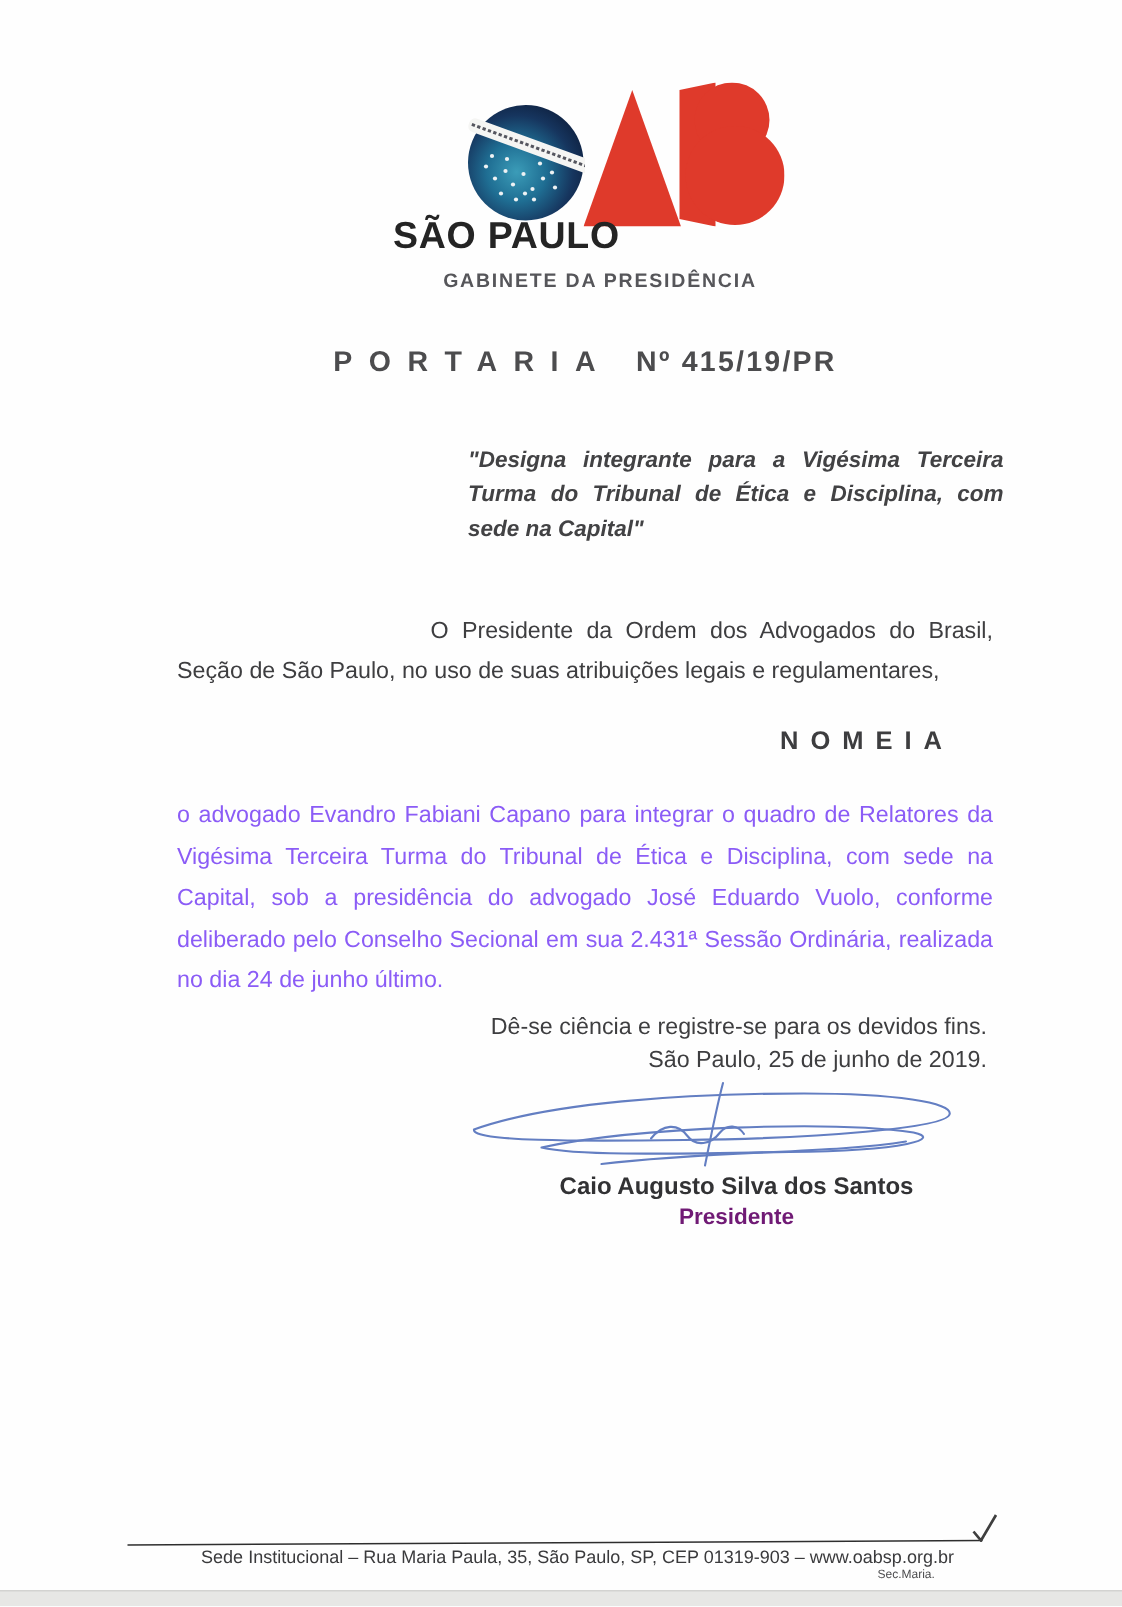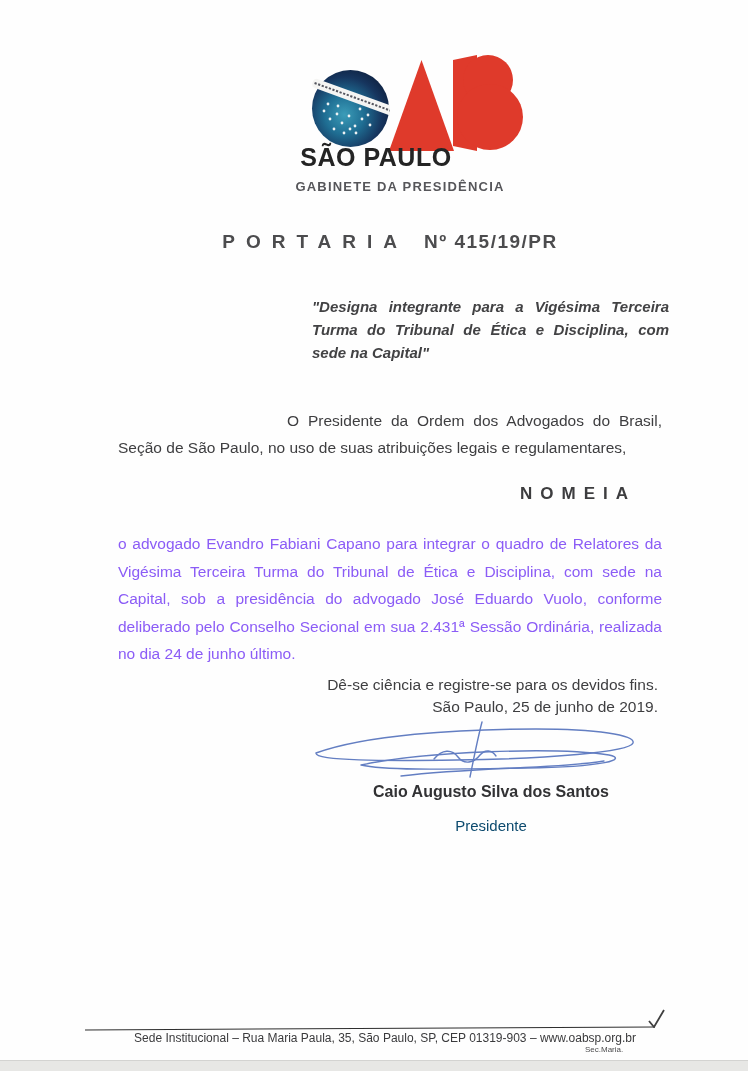--- a/index.html
+++ b/index.html
@@ -13,21 +13,20 @@
     color:#3e3e40;
   }
   .abs{position:absolute;}
 
   
   .globe{left:311px;top:69px;width:79px;height:79px;}
   .letter-a{left:389px;top:60px;width:65px;height:91px;}
   .letter-b{left:451px;top:55px;width:72px;height:96px;}
   .city{
     left:262px;top:143px;width:228px;
-    text-align:center;
     font-size:25px;font-weight:bold;color:#242424;
     letter-spacing:0.5px;
   }
   .office{
     left:250px;top:179px;width:300px;
     text-align:center;
     font-size:13px;font-weight:bold;color:#56565a;
     letter-spacing:1.2px;
   }
 
@@ -69,21 +68,21 @@
   .closing{
     left:258px;top:674px;width:400px;
     text-align:right;
     font-size:15.5px;line-height:22px;color:#3e3e40;
   }
 
   
   .sig-svg{left:306px;top:719px;width:338px;height:62px;}
   .sig-block{left:330px;top:783px;width:322px;text-align:center;}
   .sig-name{font-size:16px;font-weight:bold;color:#323234;}
-  .sig-role{font-size:15px;color:#0c4a6e;margin-top:16px;}
+  .sig-role{font-size:15px;color:#701a75;margin-top:2px;font-weight:bold;}
 
   
   .footer-line{
     left:85px;top:1028px;width:570px;height:0;
     border-top:1.5px solid #2e2e2e;
     transform:rotate(-0.3deg);
   }
   .footer-address{
     left:85px;top:1031px;width:600px;
     text-align:center;

